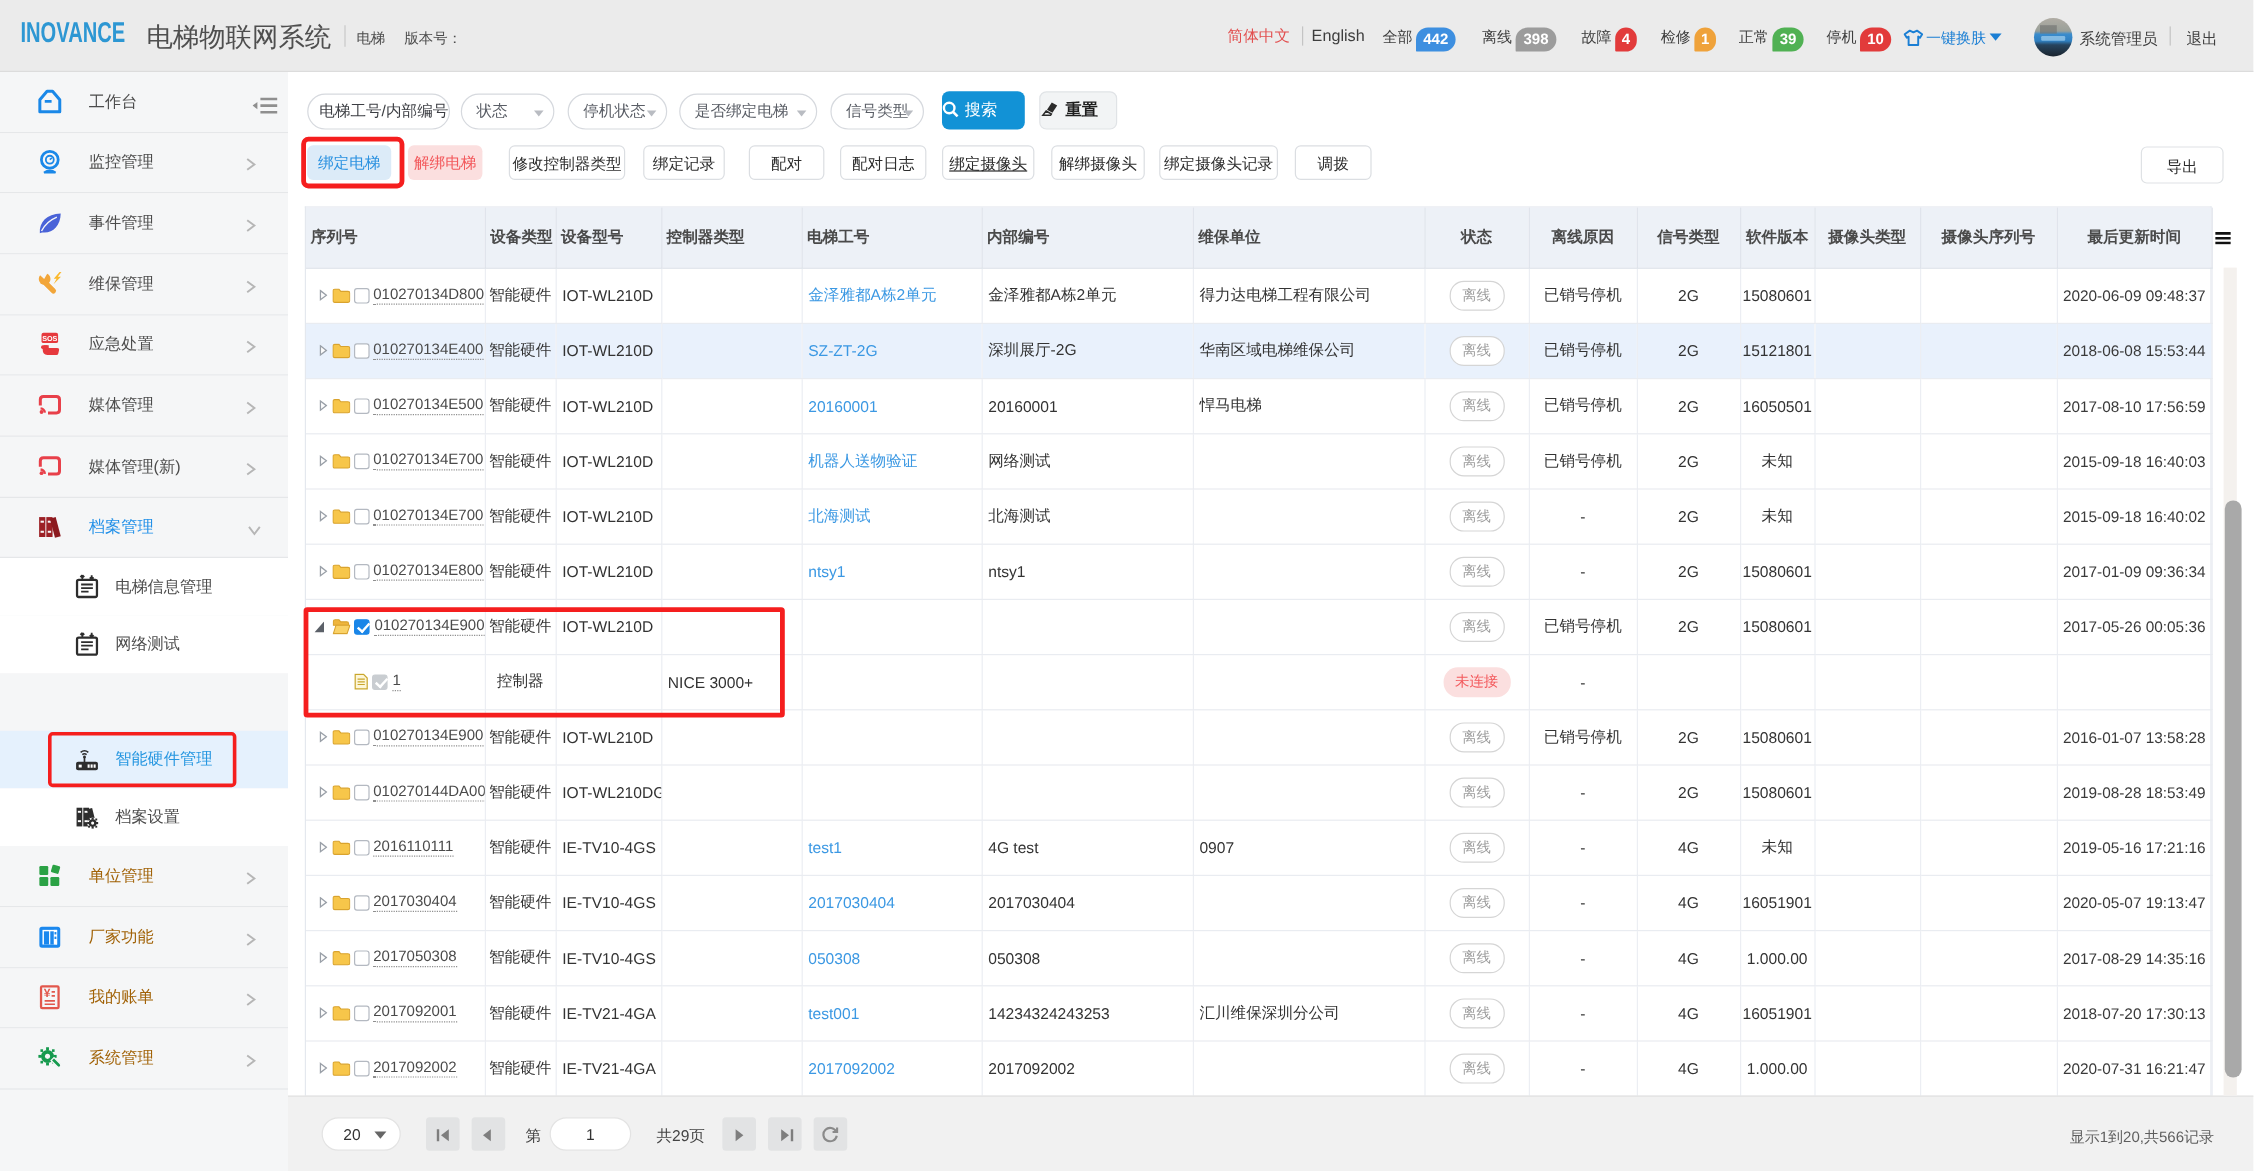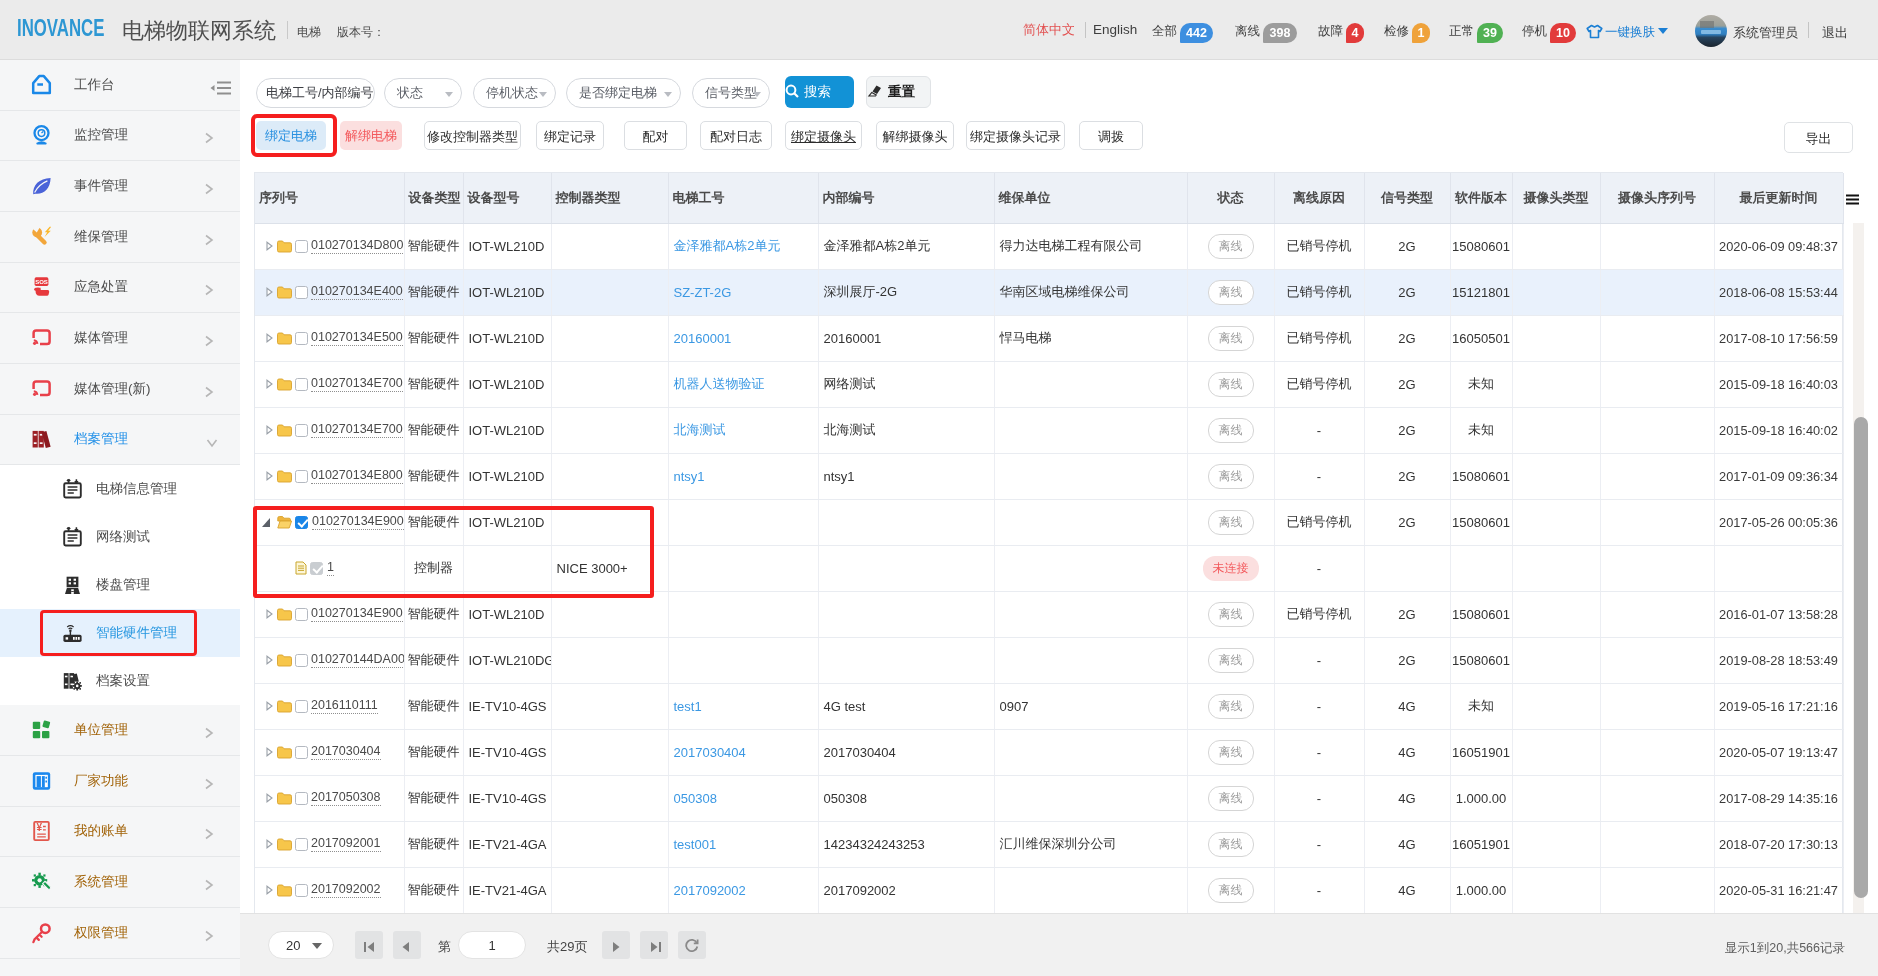--- a/index.html
+++ b/index.html
@@ -188,33 +188,20 @@
     </div>
     <div class="smi" style="top:453.3px;height:48px;background:#fff">
       <span class="ic"><svg width="21" height="21" viewBox="0 0 21 21">
           <rect x="2.2" y="4.8" width="16.6" height="14.2" rx="1.4" fill="none" stroke="#2d2d2d" stroke-width="1.9"></rect>
           <path d="M5.6 8.6 H15.4 M5.6 11.6 H15.4 M5.6 14.6 H11.8" stroke="#2d2d2d" stroke-width="1.5"></path>
           <path d="M6.6 4.4 L6.6 0.8 M6.6 0.8 L5 2.5 M6.6 0.8 L8.2 2.5" stroke="#2d2d2d" stroke-width="1.5" fill="none"></path>
           <path d="M14.4 0.8 L14.4 4.4 M14.4 4.4 L12.8 2.7 M14.4 4.4 L16 2.7" stroke="#2d2d2d" stroke-width="1.5" fill="none"></path>
         </svg></span>
       <span class="txt" style="color:#4c4c4c">网络测试</span>
     </div>
-    <div class="smi" style="top:501.3px;height:48px;background:#fff">
-      <span class="ic"><svg width="21" height="21" viewBox="0 0 21 21">
-          <rect x="4.6" y="2.2" width="11.8" height="10.6" fill="#2d2d2d"></rect>
-          <rect x="6.6" y="4.2" width="2.4" height="2.1" fill="#fff"></rect>
-          <rect x="11.6" y="4.2" width="2.4" height="2.1" fill="#fff"></rect>
-          <rect x="6.6" y="7.8" width="2.4" height="2.1" fill="#fff"></rect>
-          <rect x="11.6" y="7.8" width="2.4" height="2.1" fill="#fff"></rect>
-          <path d="M3 19.4 L4.9 13.4 L16.1 13.4 L18 19.4 Z" fill="#2d2d2d"></path>
-          <rect x="9.2" y="14.8" width="2.6" height="4.6" fill="#fff"></rect>
-          <path d="M9.2 17 h2.6" stroke="#2d2d2d" stroke-width="0.9"></path>
-        </svg></span>
-      <span class="txt" style="color:#4c4c4c">楼盘管理</span>
-    </div>
     <div class="smi" style="top:549.3px;height:48px;background:#e5f1fd">
       <span class="ic"><svg width="21" height="21" viewBox="0 0 21 21">
           <path d="M6.6 6.4 Q8.4 4.9 10.2 6.4" stroke="#2d2d2d" stroke-width="1.3" fill="none"></path>
           <path d="M5.2 4.4 Q8.4 1.8 11.6 4.4" stroke="#2d2d2d" stroke-width="1.3" fill="none"></path>
           <circle cx="8.4" cy="8.3" r="1.2" fill="#2d2d2d"></circle>
           <path d="M8.4 8.3 L8.4 12.4" stroke="#2d2d2d" stroke-width="1.4"></path>
           <rect x="1.4" y="12.2" width="18.2" height="7.2" rx="1.7" fill="#2d2d2d"></rect>
           <rect x="3.6" y="14.7" width="2.5" height="2.4" fill="#fff"></rect>
           <rect x="11" y="14.5" width="1.7" height="2.8" fill="#fff"></rect>
           <rect x="13.5" y="14.5" width="1.7" height="2.8" fill="#fff"></rect>
@@ -300,30 +287,20 @@
               <rect x="-5.9" y="-5.9" width="2.2" height="2.2"></rect>
               <rect x="3.7" y="3.7" width="2.2" height="2.2"></rect>
               <rect x="-5.9" y="3.7" width="2.2" height="2.2"></rect>
               <rect x="3.7" y="-5.9" width="2.2" height="2.2"></rect>
             </g>
             <circle r="2.1" fill="#f5f6f7"></circle>
           </g>
           <path d="M12.6 13.2 L17.6 18.2 Q19 19.6 20.2 18.4 Q21.4 17.2 20 15.8 L15 10.8 Z" fill="#169a4e" stroke="#f5f6f7" stroke-width="1.1"></path>
         </svg></span>
       <span class="txt">系统管理</span>
-      <span class="chev"><svg width="10" height="12" viewBox="0 0 10 12">
-          <path d="M2 1.5 L8 6 L2 10.5" fill="none" stroke="#b6b6b6" stroke-width="1.6"></path>
-        </svg></span>
-    </div>
-    <div class="mi" style="top:848.0px;height:50.7px">
-      <span class="ic"><svg width="23" height="23" viewBox="0 0 23 23">
-          <circle cx="15.3" cy="7.2" r="4.3" fill="none" stroke="#e8404a" stroke-width="2.5"></circle>
-          <path d="M12.2 10.2 L4.6 17.8 M4.6 17.8 L3.4 20.6 M6.4 16 L8.8 18.4 M9.4 13 L11.6 15.2" stroke="#e8404a" stroke-width="2.3" fill="none" stroke-linecap="round"></path>
-        </svg></span>
-      <span class="txt">权限管理</span>
       <span class="chev"><svg width="10" height="12" viewBox="0 0 10 12">
           <path d="M2 1.5 L8 6 L2 10.5" fill="none" stroke="#b6b6b6" stroke-width="1.6"></path>
         </svg></span>
     </div>
   </div>
 <div id="main">
     <div class="pill-input" style="left:16px;width:119px;padding-left:9px">电梯工号/内部编号</div>
     <div class="pill-input" style="left:144px;width:78px;color:#5a5e66">状态<span class="sel-caret" style="right:8px"></span></div>
     <div class="pill-input" style="left:233px;width:83px;color:#5a5e66">停机状态<span class="sel-caret" style="right:8px"></span></div>
     <div class="pill-input" style="left:326px;width:115px;color:#5a5e66">是否绑定电梯<span class="sel-caret" style="right:8px"></span></div>
@@ -835,21 +812,21 @@
             <td></td>
             <td><a class="lk">2017092002</a></td>
             <td>2017092002</td>
             <td></td>
             <td class="c"><span class="stag">离线</span></td>
             <td class="c">-</td>
             <td class="c">4G</td>
             <td class="c">1.000.00</td>
             <td></td>
             <td></td>
-            <td class="c time">2020-05-31 16:21:47</td>
+            <td class="c time">2020-07-31 16:21:47</td>
           </tr>
         </tbody>
       </table>
     </div>
     <div style="position:absolute;left:1606px;top:131px"><svg width="13" height="11" viewBox="0 0 13 11">
         <path d="M0 1.5 H13 M0 5.5 H13 M0 9.5 H13" stroke="#111" stroke-width="2.2"></path>
       </svg></div>
     <div id="foot">
       <div style="position:absolute;left:28px;top:17px;width:66px;height:28px;background:#fff;border:1px solid #e3e3e3;border-radius:14px;font-size:13px;color:#333">
         <span style="position:absolute;left:17px;top:6px">20</span>

